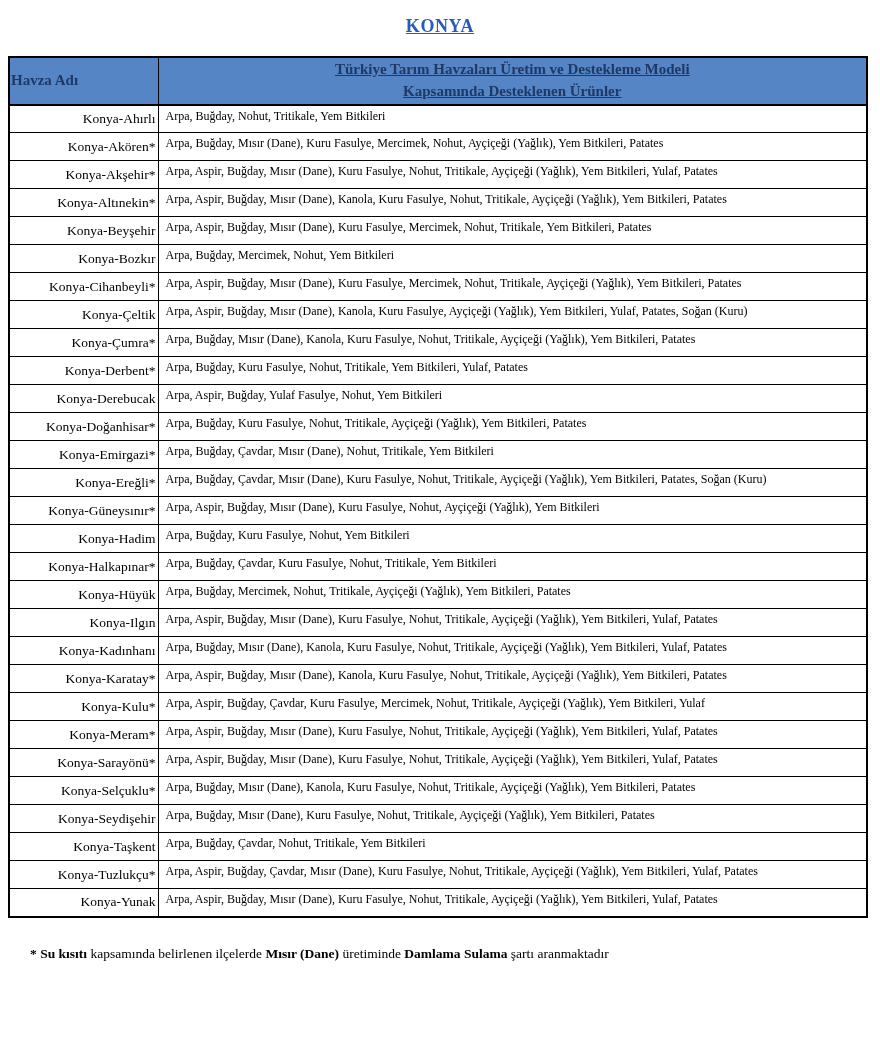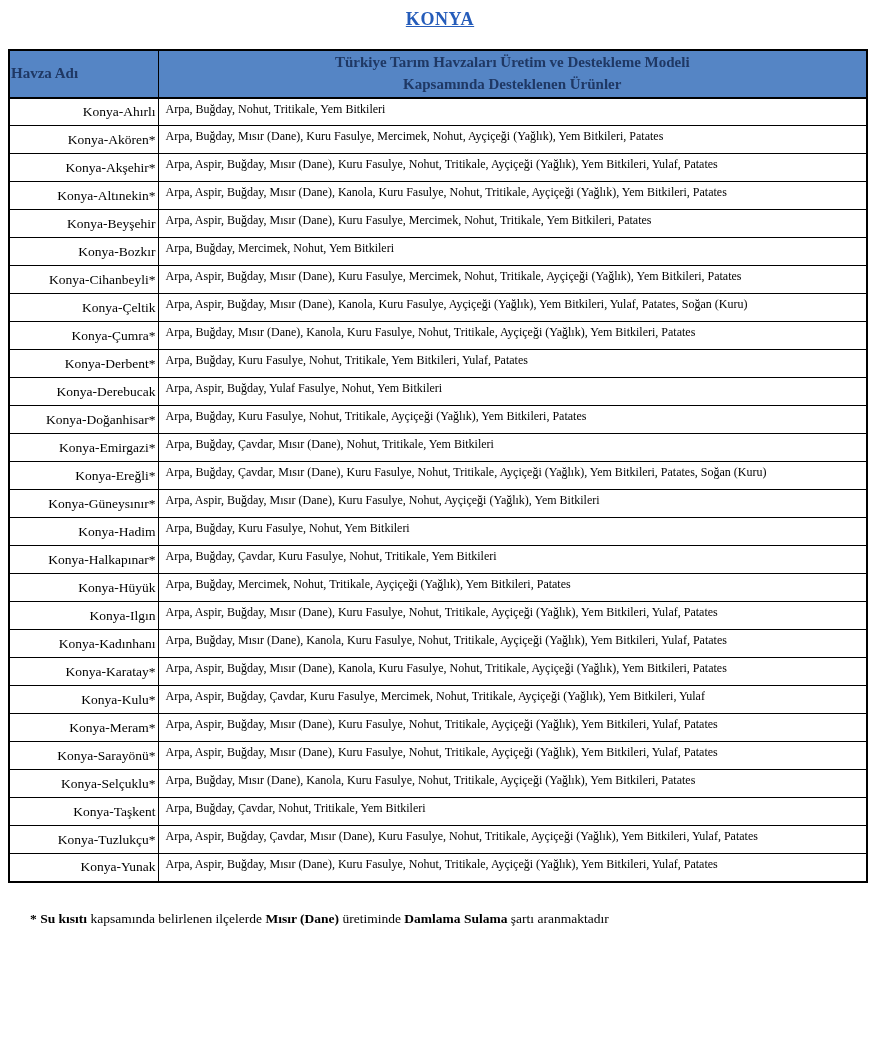--- a/index.html
+++ b/index.html
@@ -12,21 +12,21 @@
     overflow: hidden;
   }
   .page {
     width: 880px;
     height: 1056px;
     position: relative;
   }
   .title {
     text-align: center;
     padding-top: 8px;
-    margin: 0;
+    margin: 7px;
     font-size: 18px;
     font-weight: bold;
     letter-spacing: 0.6px;
     color: var(--title-color, #255CBA);
     line-height: 22px;
   }
   .title .title-link {
     text-decoration: underline;
     cursor: pointer;
   }
@@ -51,20 +51,21 @@
   }
   .col-name { width: 149px; }
   th.header-basin {
     font-size: 15px;
     text-align: left;
   }
   th.header-products {
     font-size: 15px;
     text-align: center;
     line-height: 1.45;
+    text-decoration: underline;
   }
   .basin-table tbody td {
     height: 28px;
   }
   td.name-cell {
     font-weight: normal;
     font-size: 13.5px;
     padding: 0 2px 0 6px;
     vertical-align: middle;
     white-space: nowrap;
@@ -199,20 +200,24 @@
         </tr>
         <tr>
           <td class="name-cell">Konya-Sarayönü*</td>
           <td class="products-cell">Arpa, Aspir, Buğday, Mısır (Dane), Kuru Fasulye, Nohut, Tritikale, Ayçiçeği (Yağlık), Yem Bitkileri, Yulaf, Patates</td>
         </tr>
         <tr>
           <td class="name-cell">Konya-Selçuklu*</td>
           <td class="products-cell">Arpa, Buğday, Mısır (Dane), Kanola, Kuru Fasulye, Nohut, Tritikale, Ayçiçeği (Yağlık), Yem Bitkileri, Patates</td>
         </tr>
         <tr>
+          <td class="name-cell">Konya-Seydişehir</td>
+          <td class="products-cell">Arpa, Buğday, Mısır (Dane), Kuru Fasulye, Nohut, Tritikale, Ayçiçeği (Yağlık), Yem Bitkileri, Patates</td>
+        </tr>
+        <tr>
           <td class="name-cell">Konya-Taşkent</td>
           <td class="products-cell">Arpa, Buğday, Çavdar, Nohut, Tritikale, Yem Bitkileri</td>
         </tr>
         <tr>
           <td class="name-cell">Konya-Tuzlukçu*</td>
           <td class="products-cell">Arpa, Aspir, Buğday, Çavdar, Mısır (Dane), Kuru Fasulye, Nohut, Tritikale, Ayçiçeği (Yağlık), Yem Bitkileri, Yulaf, Patates</td>
         </tr>
         <tr>
           <td class="name-cell">Konya-Yunak</td>
           <td class="products-cell">Arpa, Aspir, Buğday, Mısır (Dane), Kuru Fasulye, Nohut, Tritikale, Ayçiçeği (Yağlık), Yem Bitkileri, Yulaf, Patates</td>

